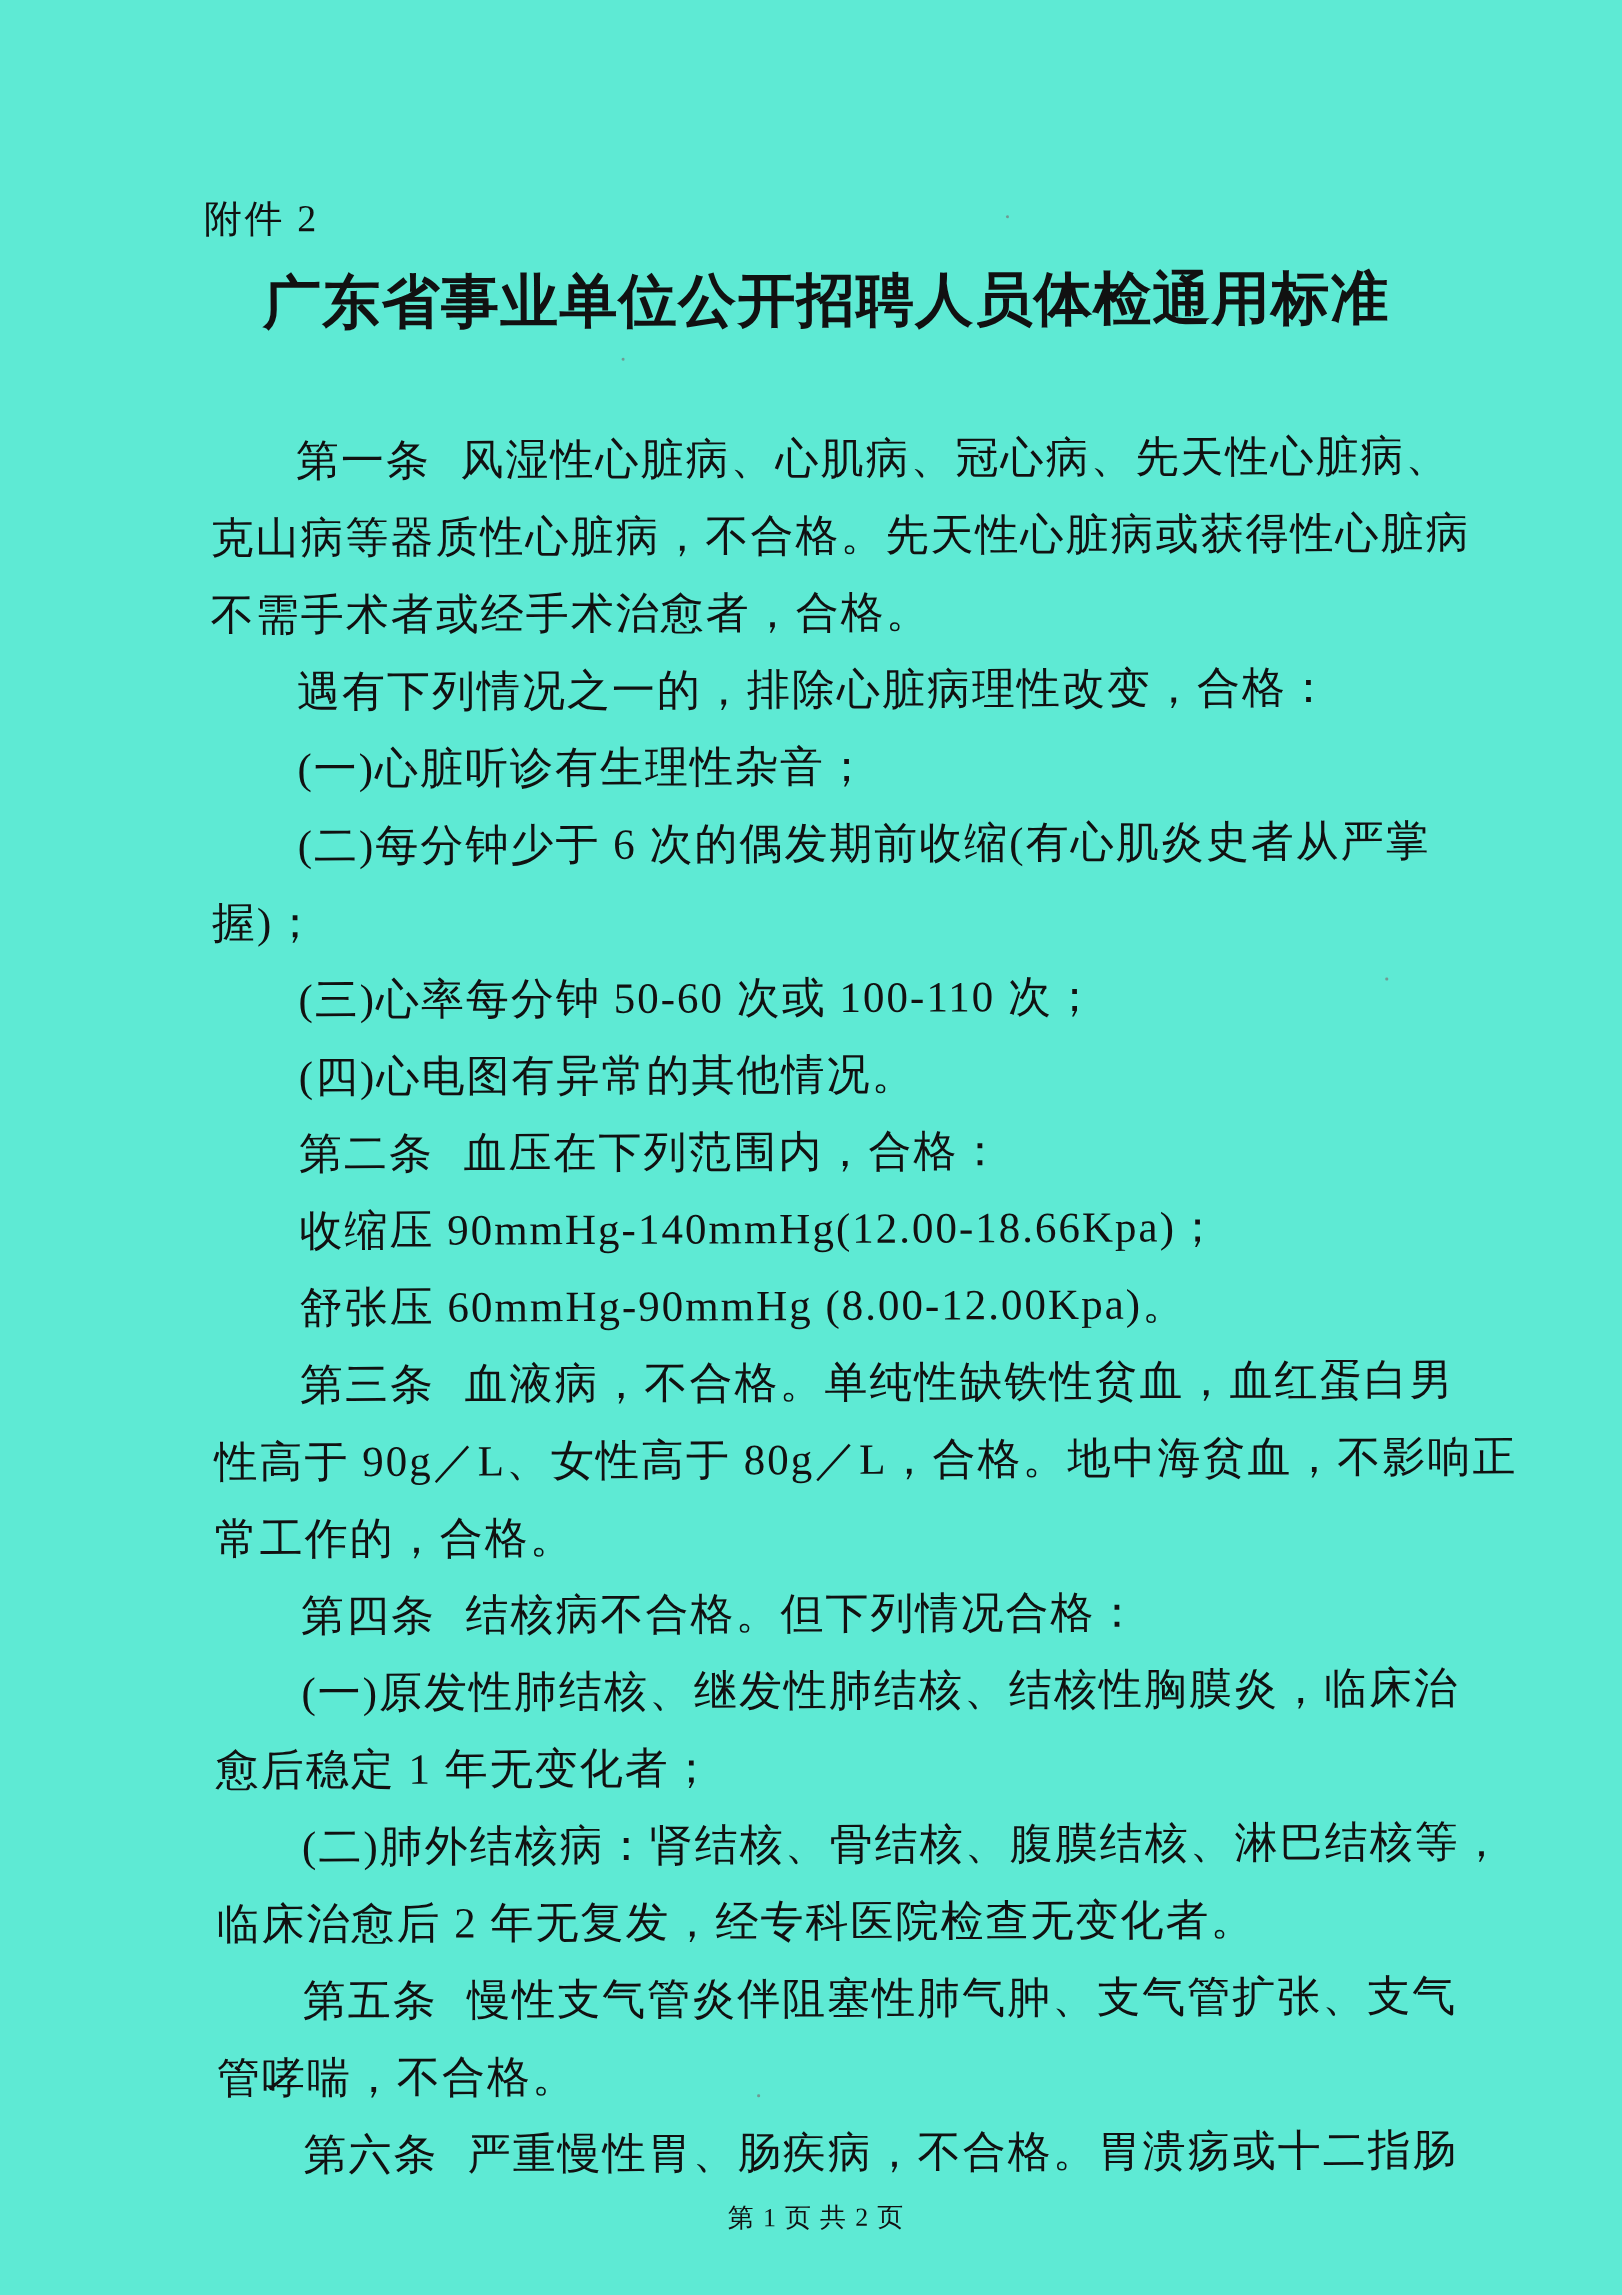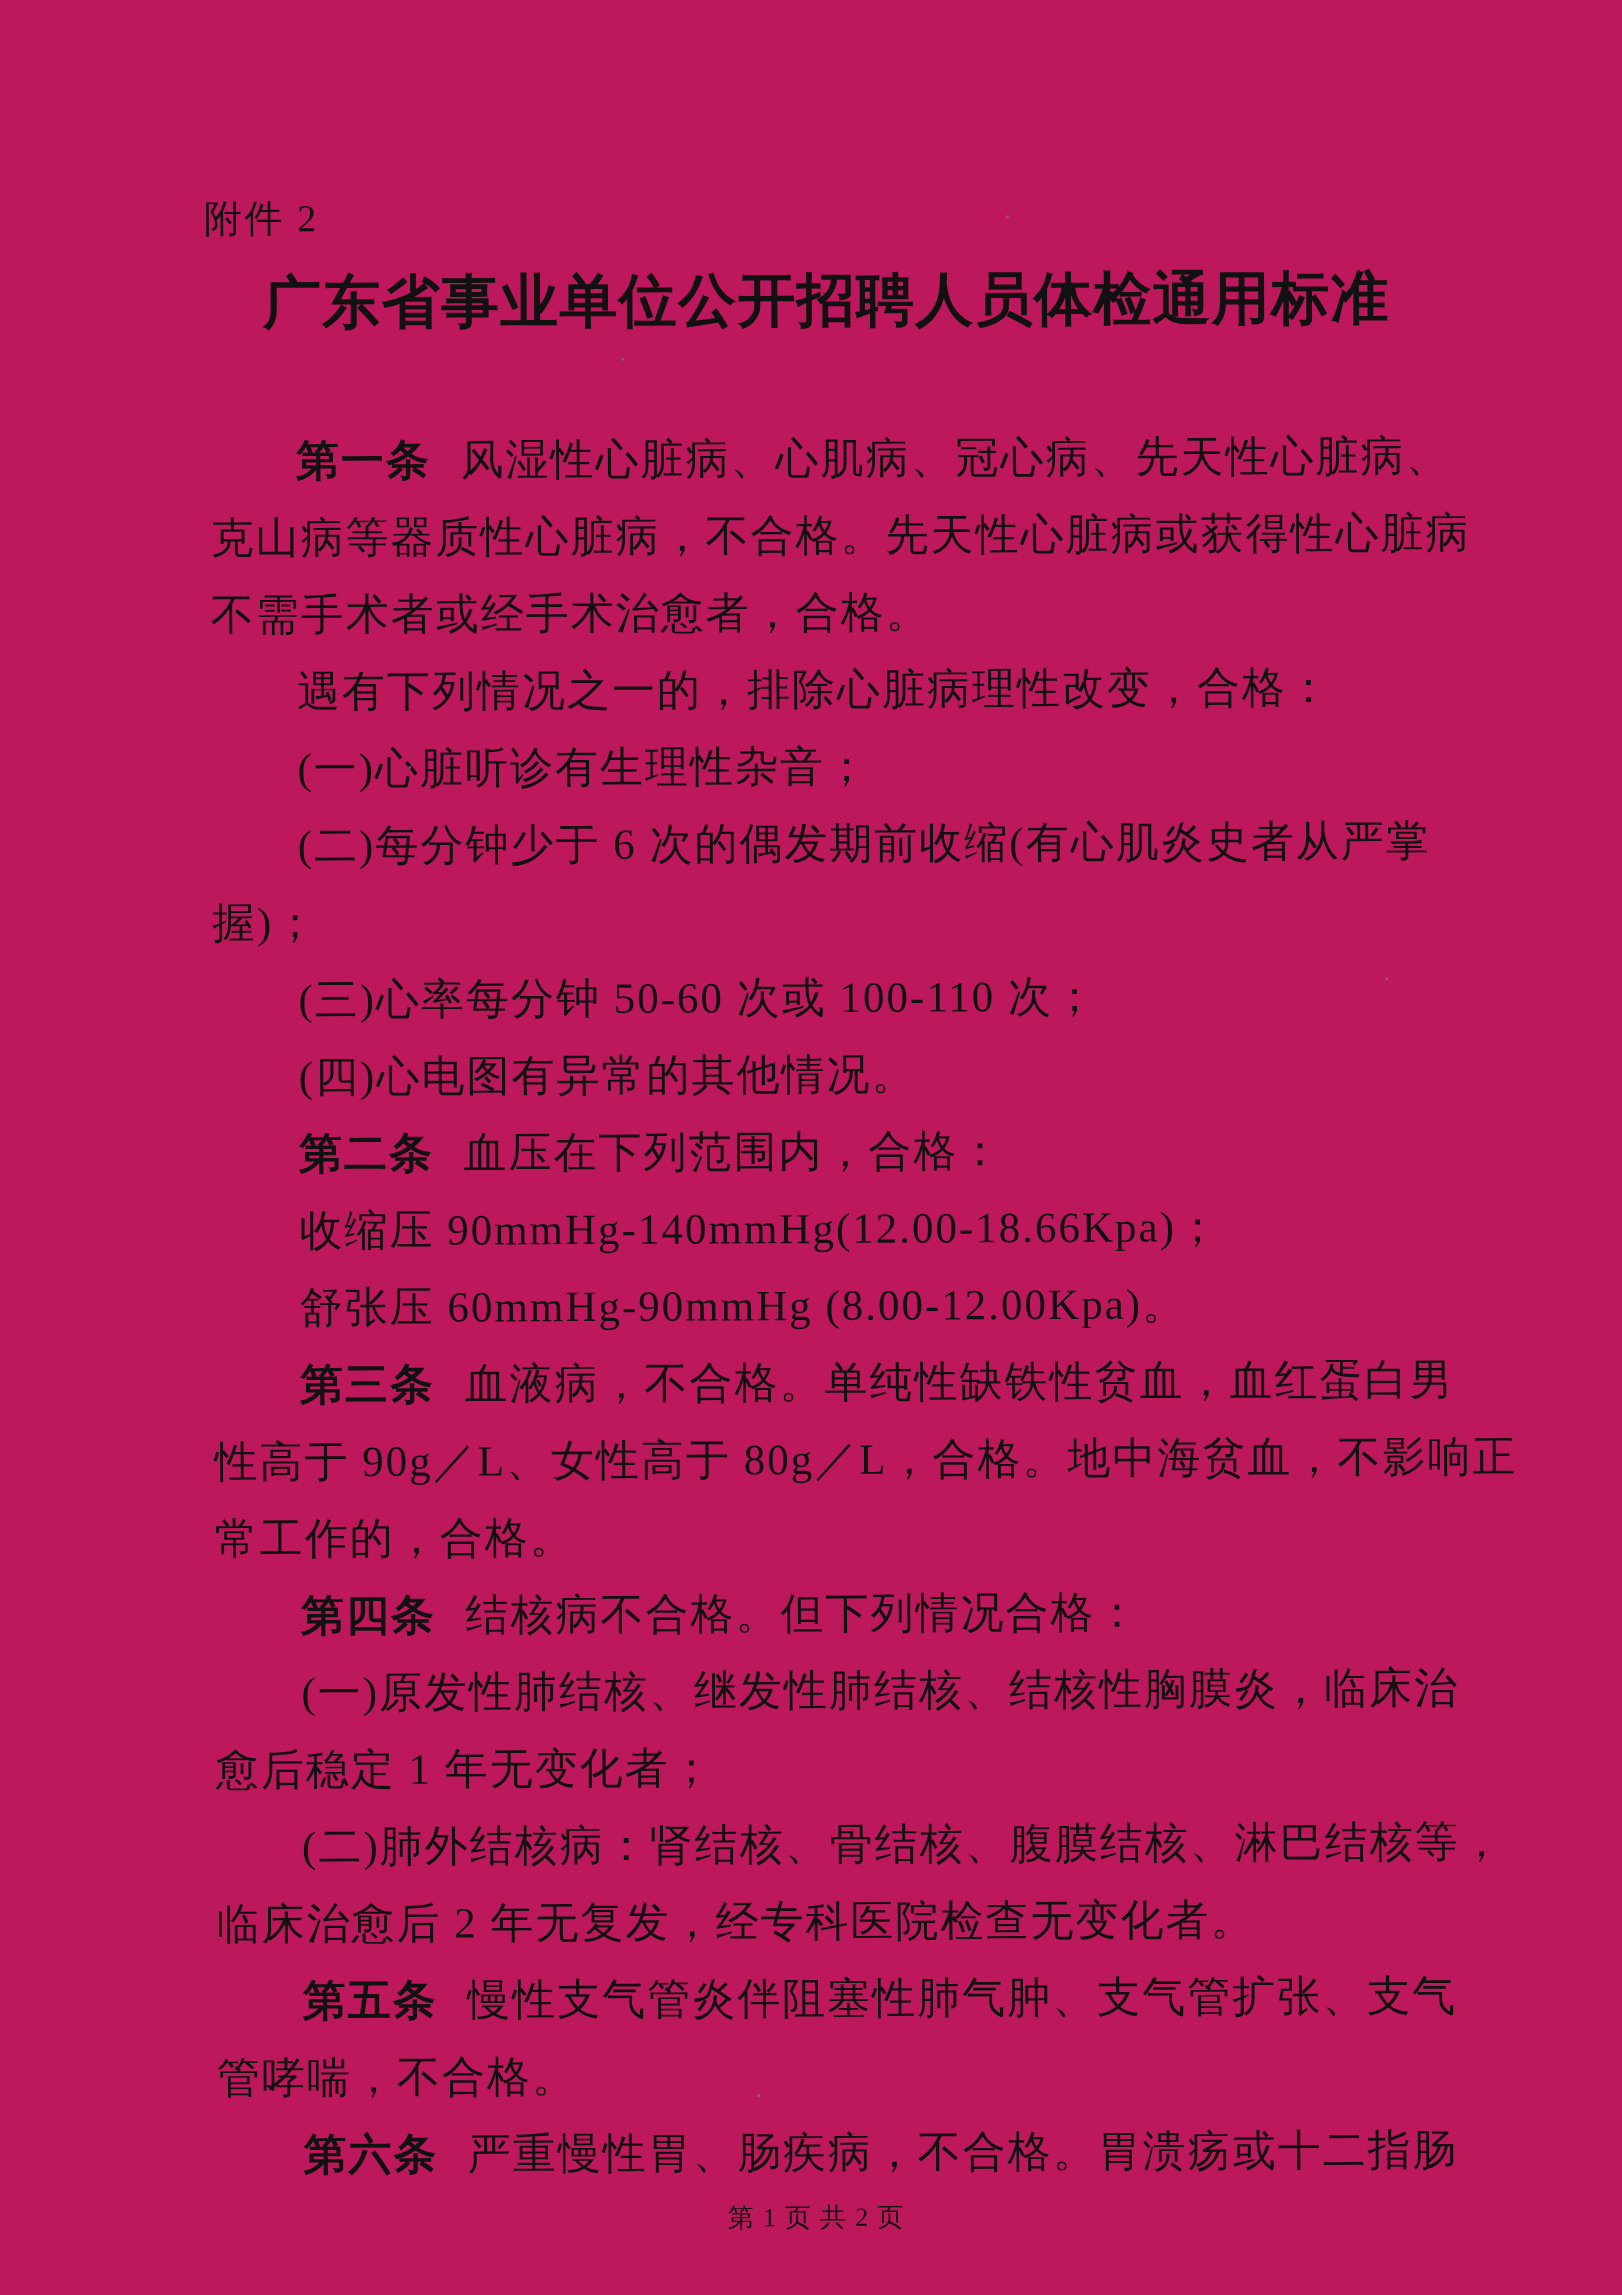--- a/index.html
+++ b/index.html
@@ -1,20 +1,20 @@
 <!DOCTYPE html>
 <html style="font-size:10.5px"><head>
 <meta charset="utf-8">
 <style>
   html,body { margin:0; padding:0; background:#888; }
   .page {
     position:relative;
     width:1623px; height:2295px;
     margin:0 auto;
-    background:#be185d;
+    background:#5eead4;
     color:#111111;
     font-family:"Liberation Serif", serif;
     overflow:hidden;
   }
   .content {
     position:absolute; left:0; top:0; width:100%; height:100%;
     transform:rotate(-0.25deg);
   }
   .attachment {
     position:absolute; left:208px; top:191px;
@@ -26,21 +26,21 @@
     font-size:58px; font-weight:bold; letter-spacing:1.3px;
     white-space:nowrap;
   }
   .doc-body {
     position:absolute; left:213px; top:420px; width:1228px;
     font-size:43px; line-height:77px; letter-spacing:2px;
   }
   .line { white-space:nowrap; height:77px; }
   .line.indent { text-indent:86px; }
   .art {
-    font-weight:bold;
+    font-weight:normal;
     font-family:"Liberation Sans", sans-serif;
     margin-right:29.4px;
   }
   .page-footer {
     position:absolute; left:0; top:2200px; width:100%;
     text-align:center;
     font-size:26px; letter-spacing:1.3px;
   }
   .speck {
     position:absolute; background:#777; border-radius:50%;

